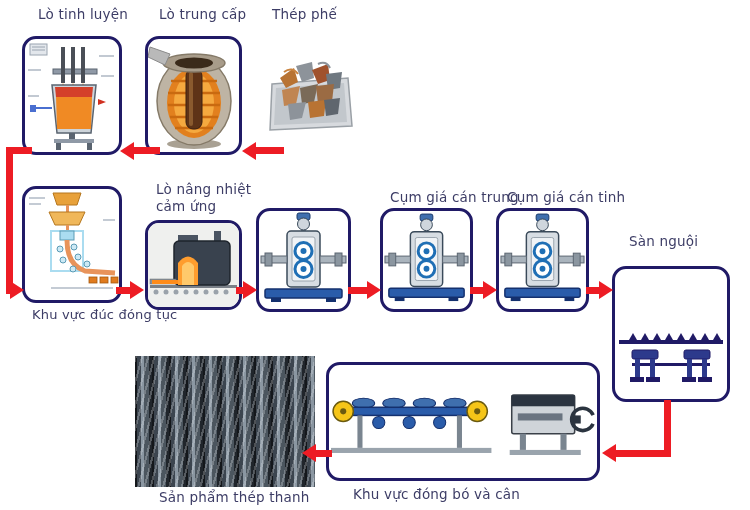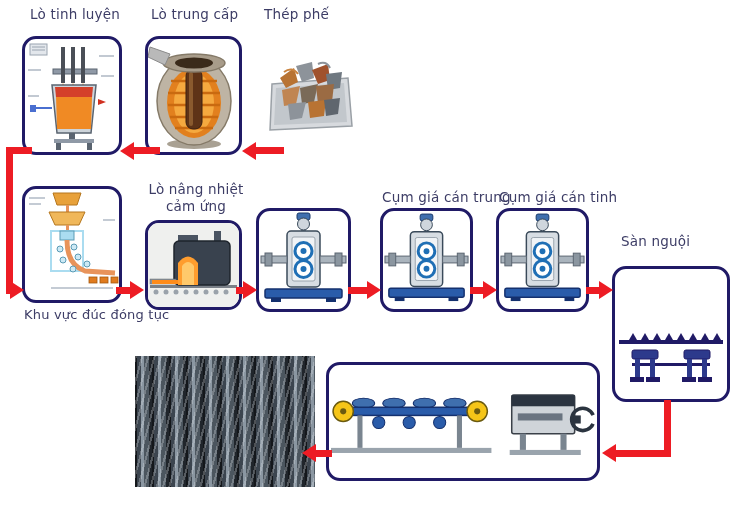--- a/index.html
+++ b/index.html
@@ -3,23 +3,23 @@
 <meta charset="utf-8">
 <style>
   * { box-sizing: border-box; }
   html, body { margin: 0; padding: 0; background: #fff; }
   #canvas {
     position: relative; width: 750px; height: 510px; background: #fff;
     font-family: "DejaVu Sans", "Liberation Sans", sans-serif; overflow: hidden;
   }
   .label {
     position: absolute; font-size: 13.5px; color: #3d3d66;
-    white-space: nowrap; letter-spacing: .2px; z-index: 3;
+    white-space: nowrap; letter-spacing: .2px; z-index: 3; margin-left: 8px;
   }
-  .label.wrap { white-space: normal; width: 96px; line-height: 1.25; text-align: center; }
+  .label.wrap { white-space: normal; width: 96px; line-height: 1.25; }
   .node {
     position: absolute; border: 3px solid #201a66; border-radius: 14px;
     background: #fff; display: flex; align-items: center; justify-content: center;
     overflow: hidden; z-index: 2;
   }
   .node.bottom { align-items: flex-end; }
   .plain { position: absolute; z-index: 2; }
   .node svg, .plain svg { display: block; width: 100%; height: 100%; }
   .shaft { position: absolute; background: #ed1c24; z-index: 4; }
   .ah { position: absolute; width: 0; height: 0; z-index: 4;
@@ -244,20 +244,21 @@
       <rect x="31" y="107" width="14" height="5" fill="#201a66"></rect>
       <rect x="69" y="80" width="26" height="9" rx="2" fill="#2d3a8c" stroke="#201a66" stroke-width="1"></rect>
       <rect x="72" y="89" width="5" height="19" fill="#2d3a8c"></rect>
       <rect x="87" y="89" width="5" height="19" fill="#2d3a8c"></rect>
       <rect x="67" y="107" width="14" height="5" fill="#201a66"></rect>
       <rect x="83" y="107" width="14" height="5" fill="#201a66"></rect>
     </svg>
   </div>
 
   <div class="rebar" style="left:135px; top:356px; width:180px; height:131px"></div>
+  <div class="label" style="left:151px; top:489px">Sản phẩm thép thanh</div>
 
   <div class="node" style="left:326px; top:362px; width:274px; height:119px">
     <svg viewBox="0 0 264 104" preserveAspectRatio="xMidYMid meet">
       <ellipse cx="34" cy="34" rx="11" ry="5" fill="#3f6fae" stroke="#14306e" stroke-width="1"></ellipse>
       <ellipse cx="64" cy="34" rx="11" ry="5" fill="#3f6fae" stroke="#14306e" stroke-width="1"></ellipse>
       <ellipse cx="94" cy="34" rx="11" ry="5" fill="#3f6fae" stroke="#14306e" stroke-width="1"></ellipse>
       <ellipse cx="124" cy="34" rx="11" ry="5" fill="#3f6fae" stroke="#14306e" stroke-width="1"></ellipse>
       <rect x="6" y="38" width="148" height="8" fill="#2a5caa" stroke="#14306e" stroke-width="1.5"></rect>
       <circle cx="14" cy="42" r="10" fill="#f5c518" stroke="#6b5b10" stroke-width="1.5"></circle>
       <circle cx="14" cy="42" r="3" fill="#6b5b10"></circle>
@@ -273,20 +274,21 @@
       <rect x="180" y="26" width="62" height="11" fill="#2b3440"></rect>
       <rect x="186" y="44" width="44" height="7" fill="#6a7480"></rect>
       <rect x="240" y="46" width="8" height="8" fill="#2b3440"></rect>
       <circle cx="250" cy="50" r="11" fill="none" stroke="#2b3440" stroke-width="3.5"></circle>
       <polygon points="250,50 264,44 264,56" fill="#ffffff"></polygon>
       <rect x="188" y="64" width="6" height="16" fill="#7a8590"></rect>
       <rect x="228" y="64" width="6" height="16" fill="#7a8590"></rect>
       <rect x="178" y="80" width="70" height="5" fill="#9aa4ad"></rect>
     </svg>
   </div>
+  <div class="label" style="left:345px; top:486px">Khu vực đóng bó và cân</div>
 
   <div class="ah left" style="left:242px; top:142px"></div>
   <div class="shaft" style="left:256px; top:147px; width:28px; height:7px"></div>
 
   <div class="ah left" style="left:120px; top:142px"></div>
   <div class="shaft" style="left:134px; top:147px; width:26px; height:7px"></div>
 
   <div class="shaft" style="left:6px; top:147px; width:26px; height:7px"></div>
   <div class="shaft" style="left:6px; top:147px; width:7px; height:147px"></div>
   <div class="shaft" style="left:6px; top:287px; width:8px; height:7px"></div>

